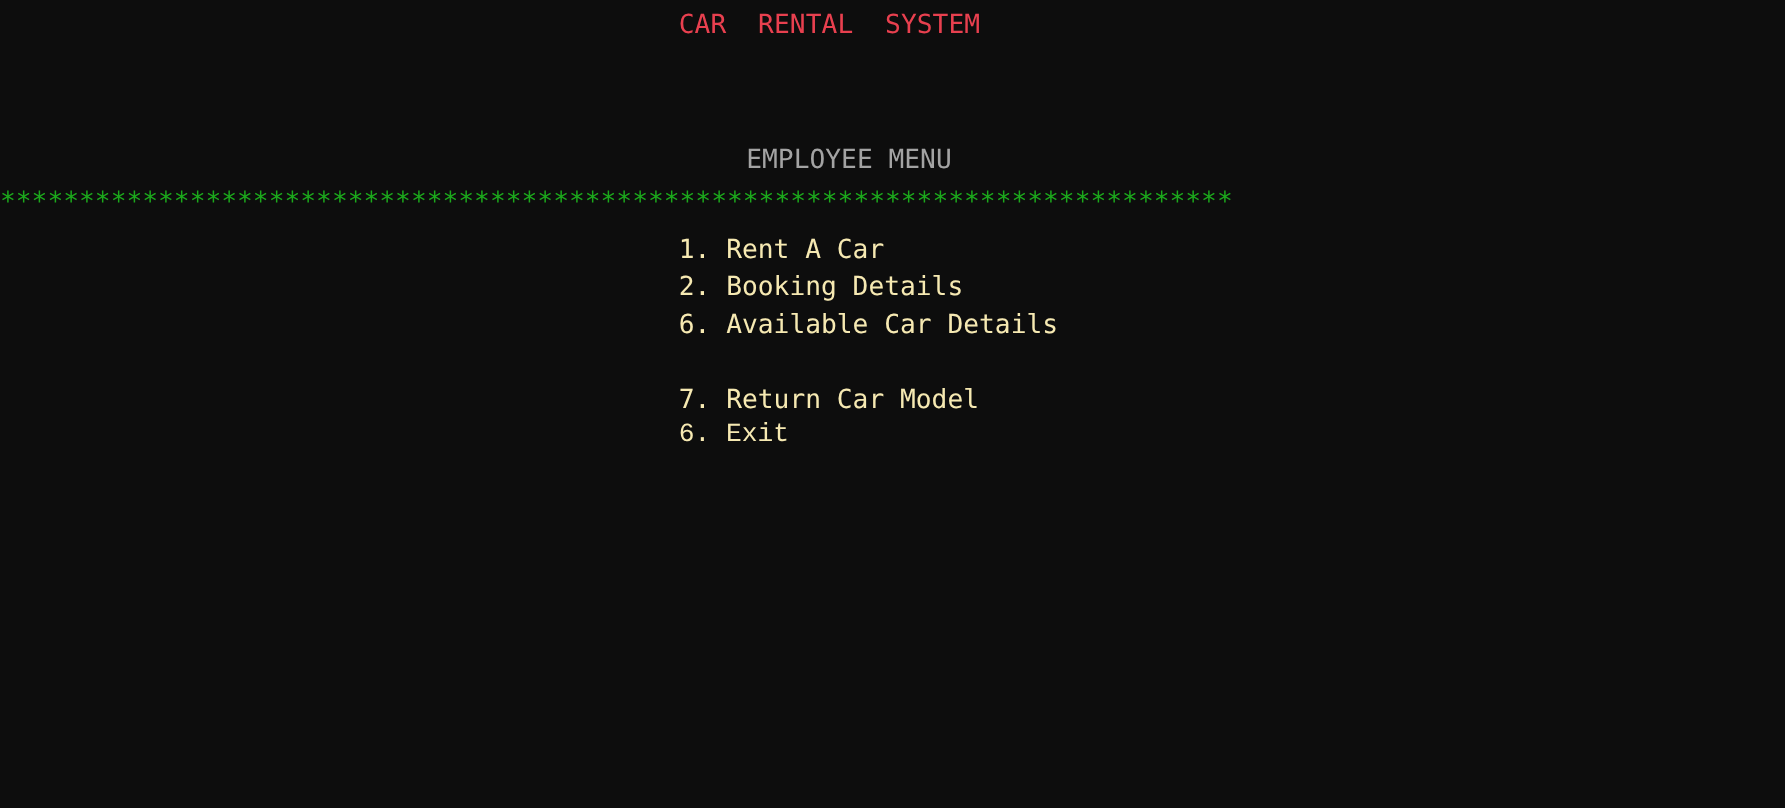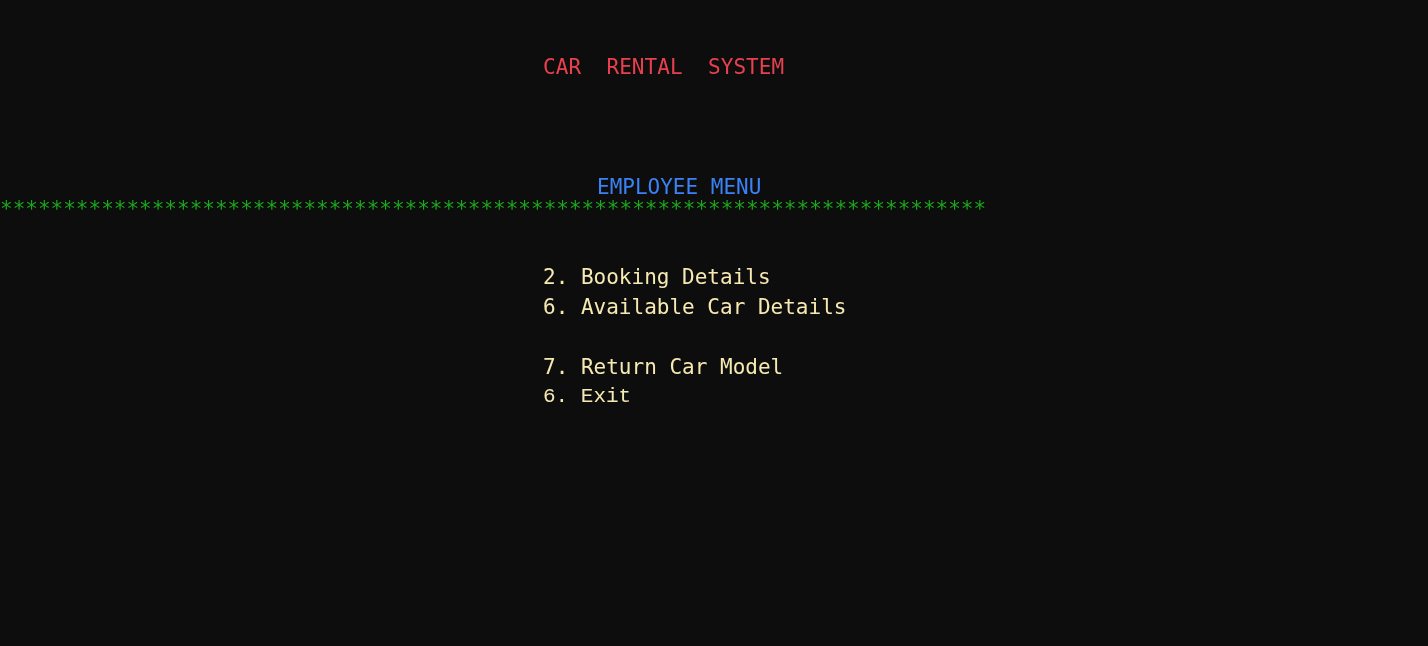--- a/index.html
+++ b/index.html
@@ -16,41 +16,40 @@
     font-size: 21px;
     line-height: 30px;
     letter-spacing: 0;
     -webkit-font-smoothing: none;
   }
   .screen {
     position: relative;
     width: 1428px;
     height: 524px;
     background: #0d0d0d;
-    margin-top: 48px;
   }
   .line {
     position: absolute;
     white-space: pre;
     font-family: "DejaVu Sans Mono", "Liberation Mono", monospace;
     font-size: 21px;
     line-height: 30px;
     height: 30px;
   }
   
   .app-title {
     left: 543px;
     top: 4px;
     color: #e8404f;
     letter-spacing: 0.05px;
   }
   .section-title {
     left: 597px;
-    top: 124px;
-    color: #3b82f6;
+    top: 112px;
+    color: #a3a3a3;
   }
   .separator {
     left: 0px;
     top: 146px;
     width: 1428px;
     color: #1ca81c;
     overflow: hidden;
   }
   .menu-item {
     left: 543px;
@@ -78,20 +77,21 @@
 <body>
 
 <div class="screen">
 
   <div class="line app-title">CAR  RENTAL  SYSTEM</div>
 
   <div class="line section-title">EMPLOYEE MENU</div>
 
   <div class="line separator">******************************************************************************</div>
 
+  <div class="line menu-item i0">1. Rent A Car</div>
 
   <div class="line menu-item i1">2. Booking Details</div>
 
   <div class="line menu-item i2">6. Available Car Details</div>
 
 
   <div class="line menu-item i4">7. Return Car Model</div>
 
   <div class="line menu-item i5">6. Exit</div>
 

